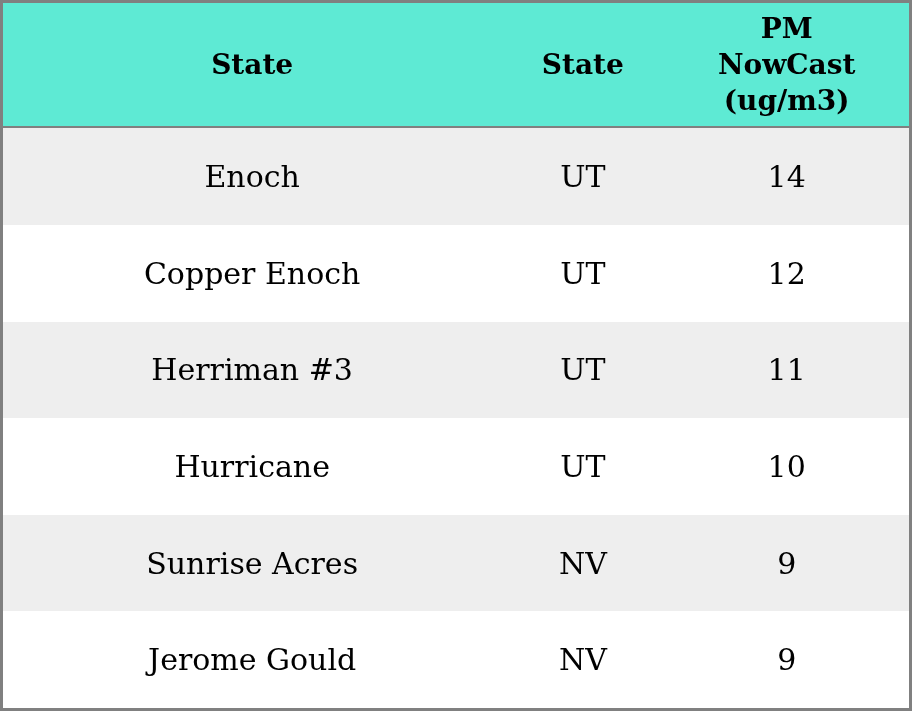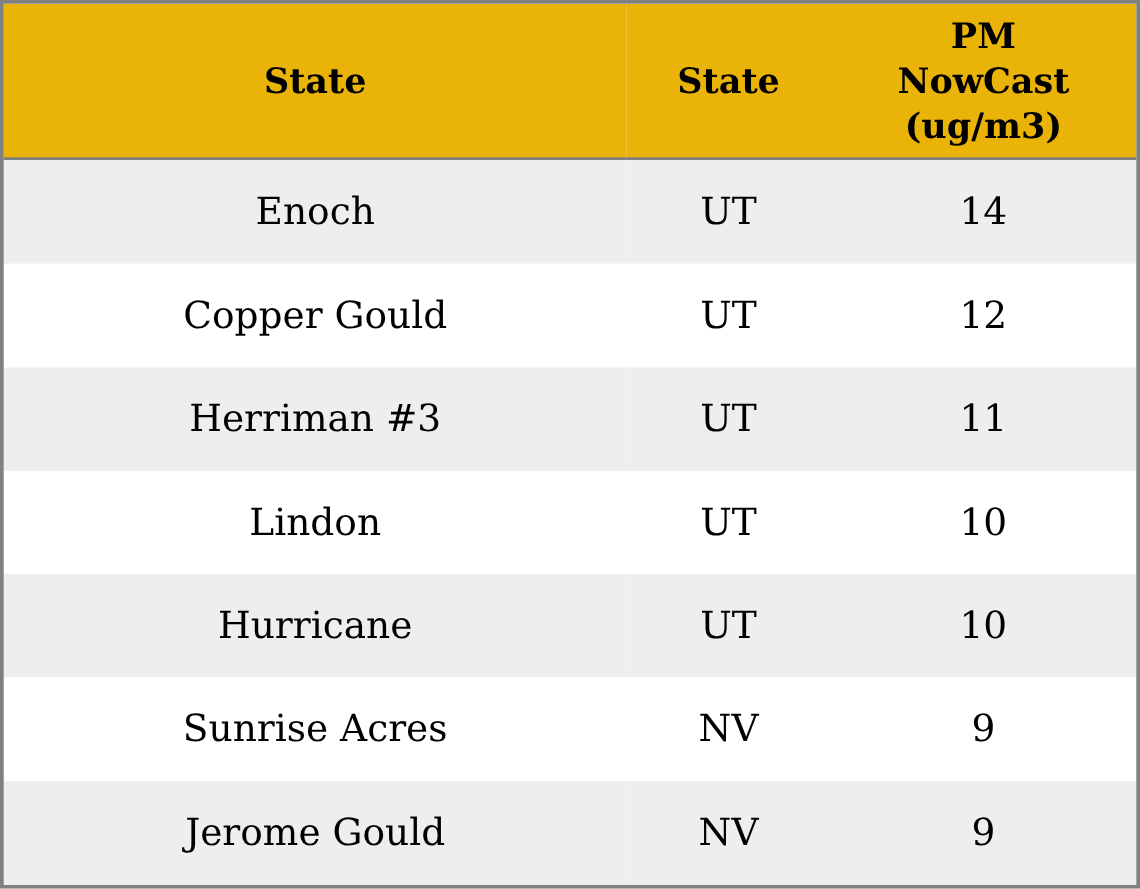--- a/index.html
+++ b/index.html
@@ -19,21 +19,21 @@
   table.data-table {
     width: 100%;
     height: 100%;
     border-collapse: collapse;
     table-layout: fixed;
   }
   col.col-site  { width: 55%; }
   col.col-state { width: 18%; }
   col.col-pm    { width: 27%; }
   thead th {
-    background: #eab308;
+    background: #5eead4;
     border-bottom: 2px solid #808080;
     font-size: 28px;
     font-weight: bold;
     text-align: center;
     vertical-align: middle;
     height: 123px;
     line-height: 36px;
     padding: 0 4px;
   }
   thead th.pm-header {
@@ -69,33 +69,28 @@
 (ug/m3)</th>
       </tr>
     </thead>
     <tbody>
       <tr>
         <td>Enoch</td>
         <td>UT</td>
         <td>14</td>
       </tr>
       <tr>
-        <td>Copper Gould</td>
+        <td>Copper Enoch</td>
         <td>UT</td>
         <td>12</td>
       </tr>
       <tr>
         <td>Herriman #3</td>
         <td>UT</td>
         <td>11</td>
-      </tr>
-      <tr>
-        <td>Lindon</td>
-        <td>UT</td>
-        <td>10</td>
       </tr>
       <tr>
         <td>Hurricane</td>
         <td>UT</td>
         <td>10</td>
       </tr>
       <tr>
         <td>Sunrise Acres</td>
         <td>NV</td>
         <td>9</td>

